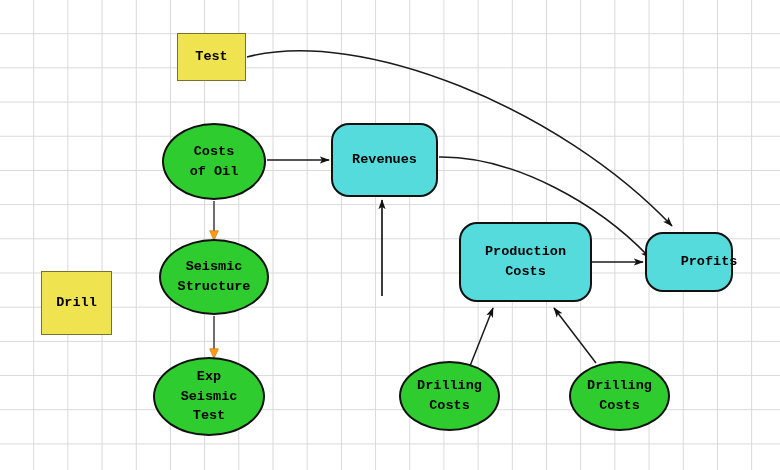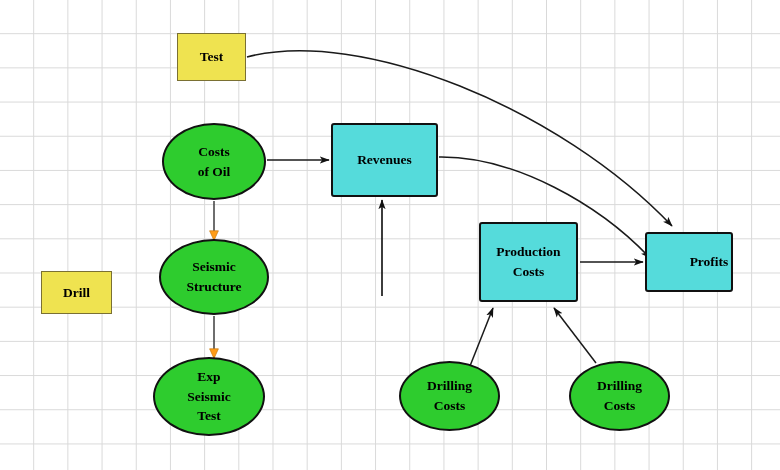--- a/index.html
+++ b/index.html
@@ -11,21 +11,21 @@
     position: relative;
     width: 780px;
     height: 470px;
     background-color: #ffffff;
     background-image:
       linear-gradient(to right, #d9d9d9 1px, transparent 1px),
       linear-gradient(to bottom, #d9d9d9 1px, transparent 1px);
     background-size: 34.2px 34.2px;
     background-position: -1px -1px;
     overflow: hidden;
-    font-family: Liberation Serif, serif;
+    font-family: Liberation Mono, monospace;
   }
   #edge-layer {
     position: absolute;
     left: 0; top: 0;
     width: 780px; height: 470px;
     pointer-events: none;
   }
   .node {
     position: absolute;
     box-sizing: border-box;
@@ -39,21 +39,21 @@
     line-height: 1.45;
     white-space: pre-line;
   }
   .node.rect {
     background: #efe350;
     border: 1.6px solid #7a7033;
   }
   .node.round {
     background: #55dbdb;
     border: 2px solid #111111;
-    border-radius: 3px;
+    border-radius: 18px;
   }
   .node.ellipse {
     background: #2ecc2e;
     border: 2px solid #111111;
     border-radius: 50%;
   }
 </style>
 </head>
 <body>
 
@@ -83,36 +83,36 @@
 
     <path d="M 580,262 L 643,262" fill="none" stroke="#1a1a1a" stroke-width="1.7" marker-end="url(#ah-black)"></path>
 
     <path d="M 470,366 L 493,308" fill="none" stroke="#1a1a1a" stroke-width="1.5" marker-end="url(#ah-black)"></path>
 
     <path d="M 596,363 L 554,308" fill="none" stroke="#1a1a1a" stroke-width="1.5" marker-end="url(#ah-black)"></path>
   </svg>
 
   <div class="node rect" style="left:177px; top:33px; width:69px; height:48px;">Test</div>
 
-  <div class="node rect" style="left:41px; top:271px; width:71px; height:43px;">Drill</div>
+  <div class="node rect" style="left:41px; top:271px; width:71px; height:64px;">Drill</div>
 
   <div class="node ellipse" style="left:162px; top:123px; width:104px; height:77px;">Costs
 of Oil</div>
 
   <div class="node ellipse" style="left:159px; top:239px; width:110px; height:76px;">Seismic
 Structure</div>
 
   <div class="node ellipse" style="left:153px; top:357px; width:112px; height:79px;">Exp
 Seismic
 Test</div>
 
 
   <div class="node round" style="left:331px; top:123px; width:107px; height:74px;">Revenues</div>
 
-  <div class="node round" style="left:459px; top:222px; width:99px; height:80px;margin-left:20px;">Production
+  <div class="node round" style="left:459px; top:222px; width:133px; height:80px;">Production
 Costs</div>
 
   <div class="node round" style="left:645px; top:232px; width:88px; height:60px;padding-left:40px;">Profits</div>
 
   <div class="node ellipse" style="left:399px; top:361px; width:101px; height:70px;">Drilling
 Costs</div>
 
   <div class="node ellipse" style="left:569px; top:361px; width:101px; height:70px;">Drilling
 Costs</div>
 

